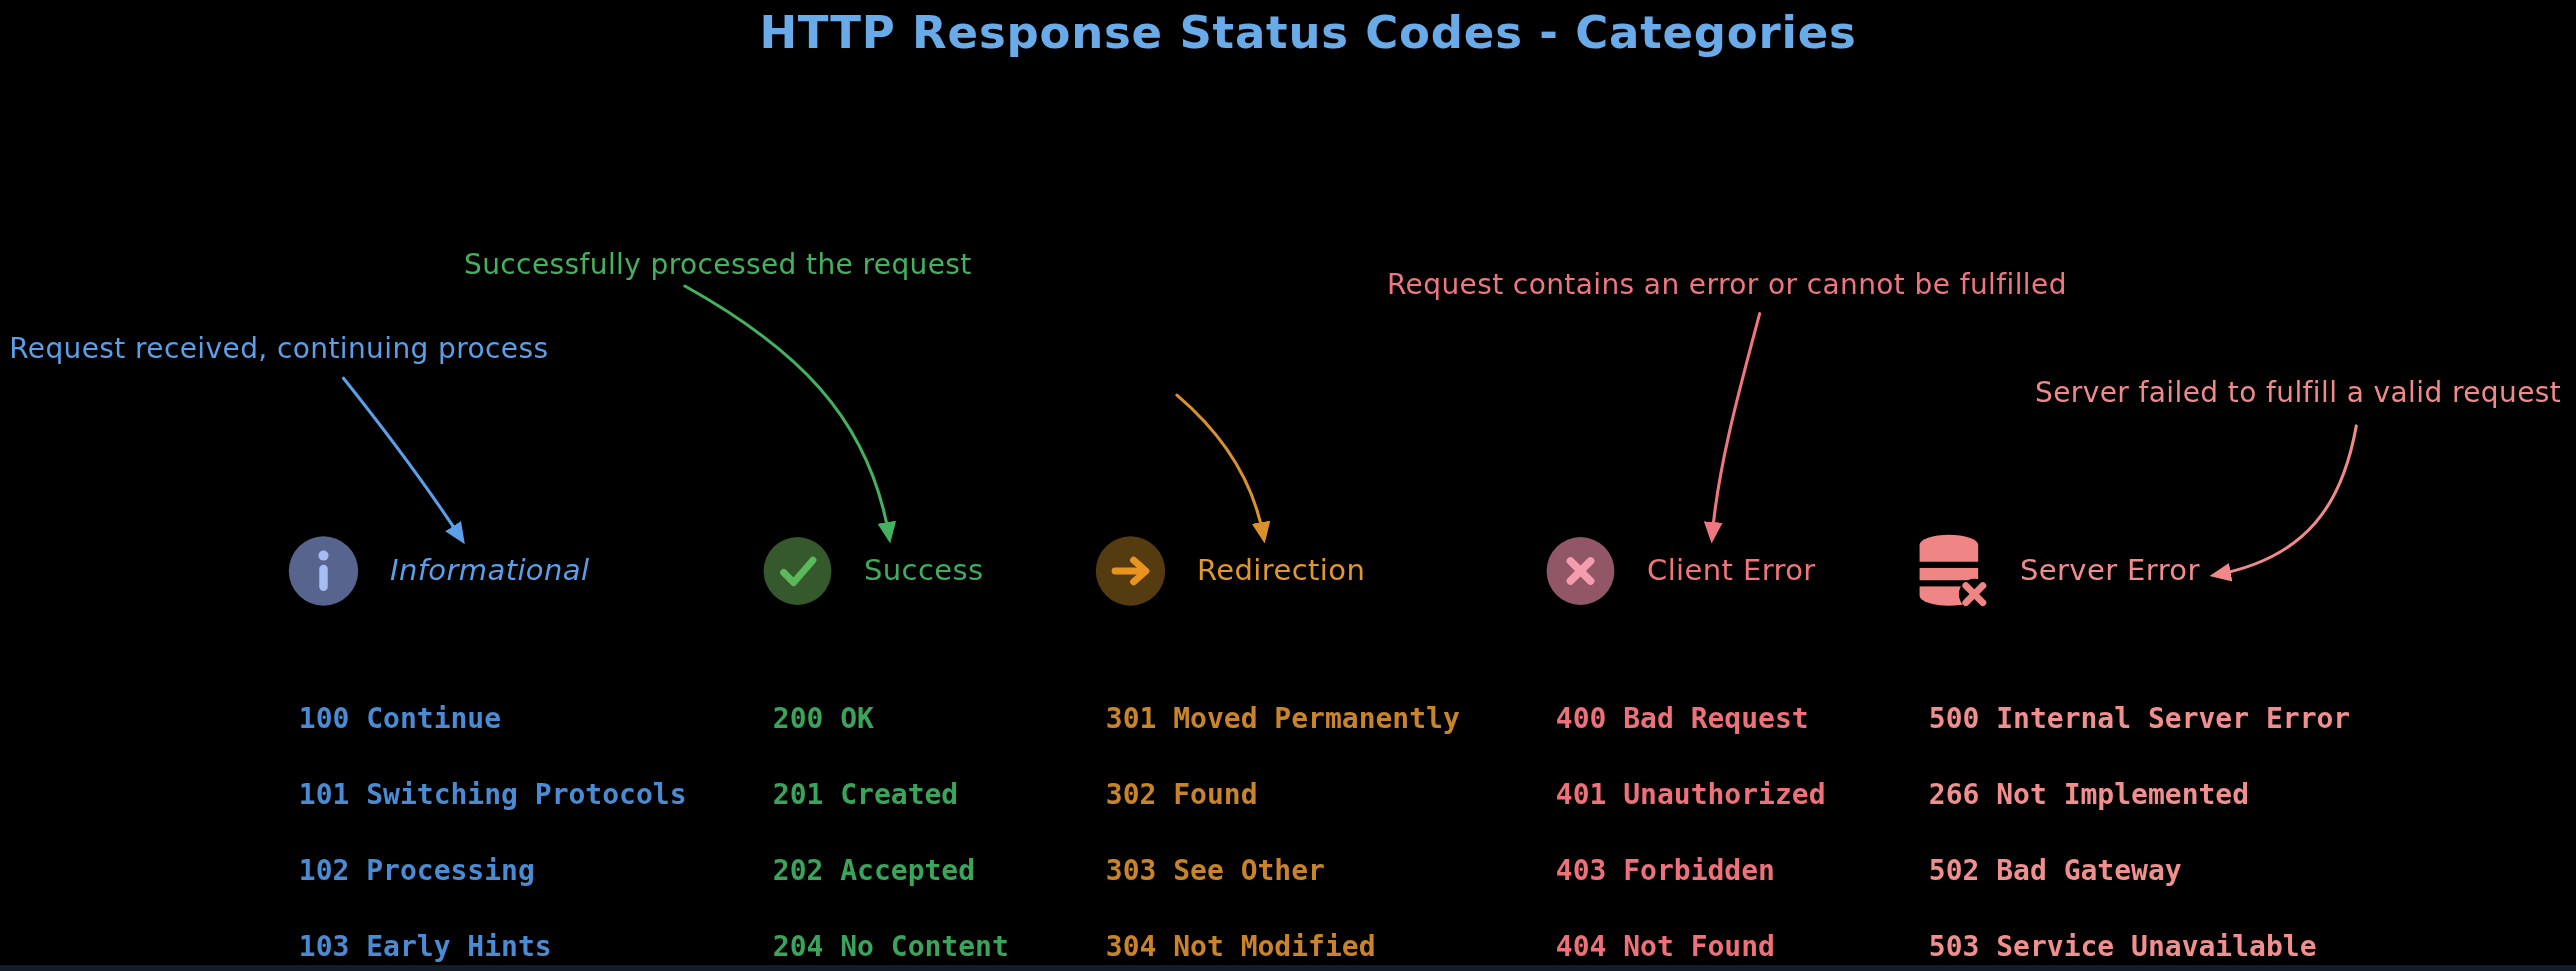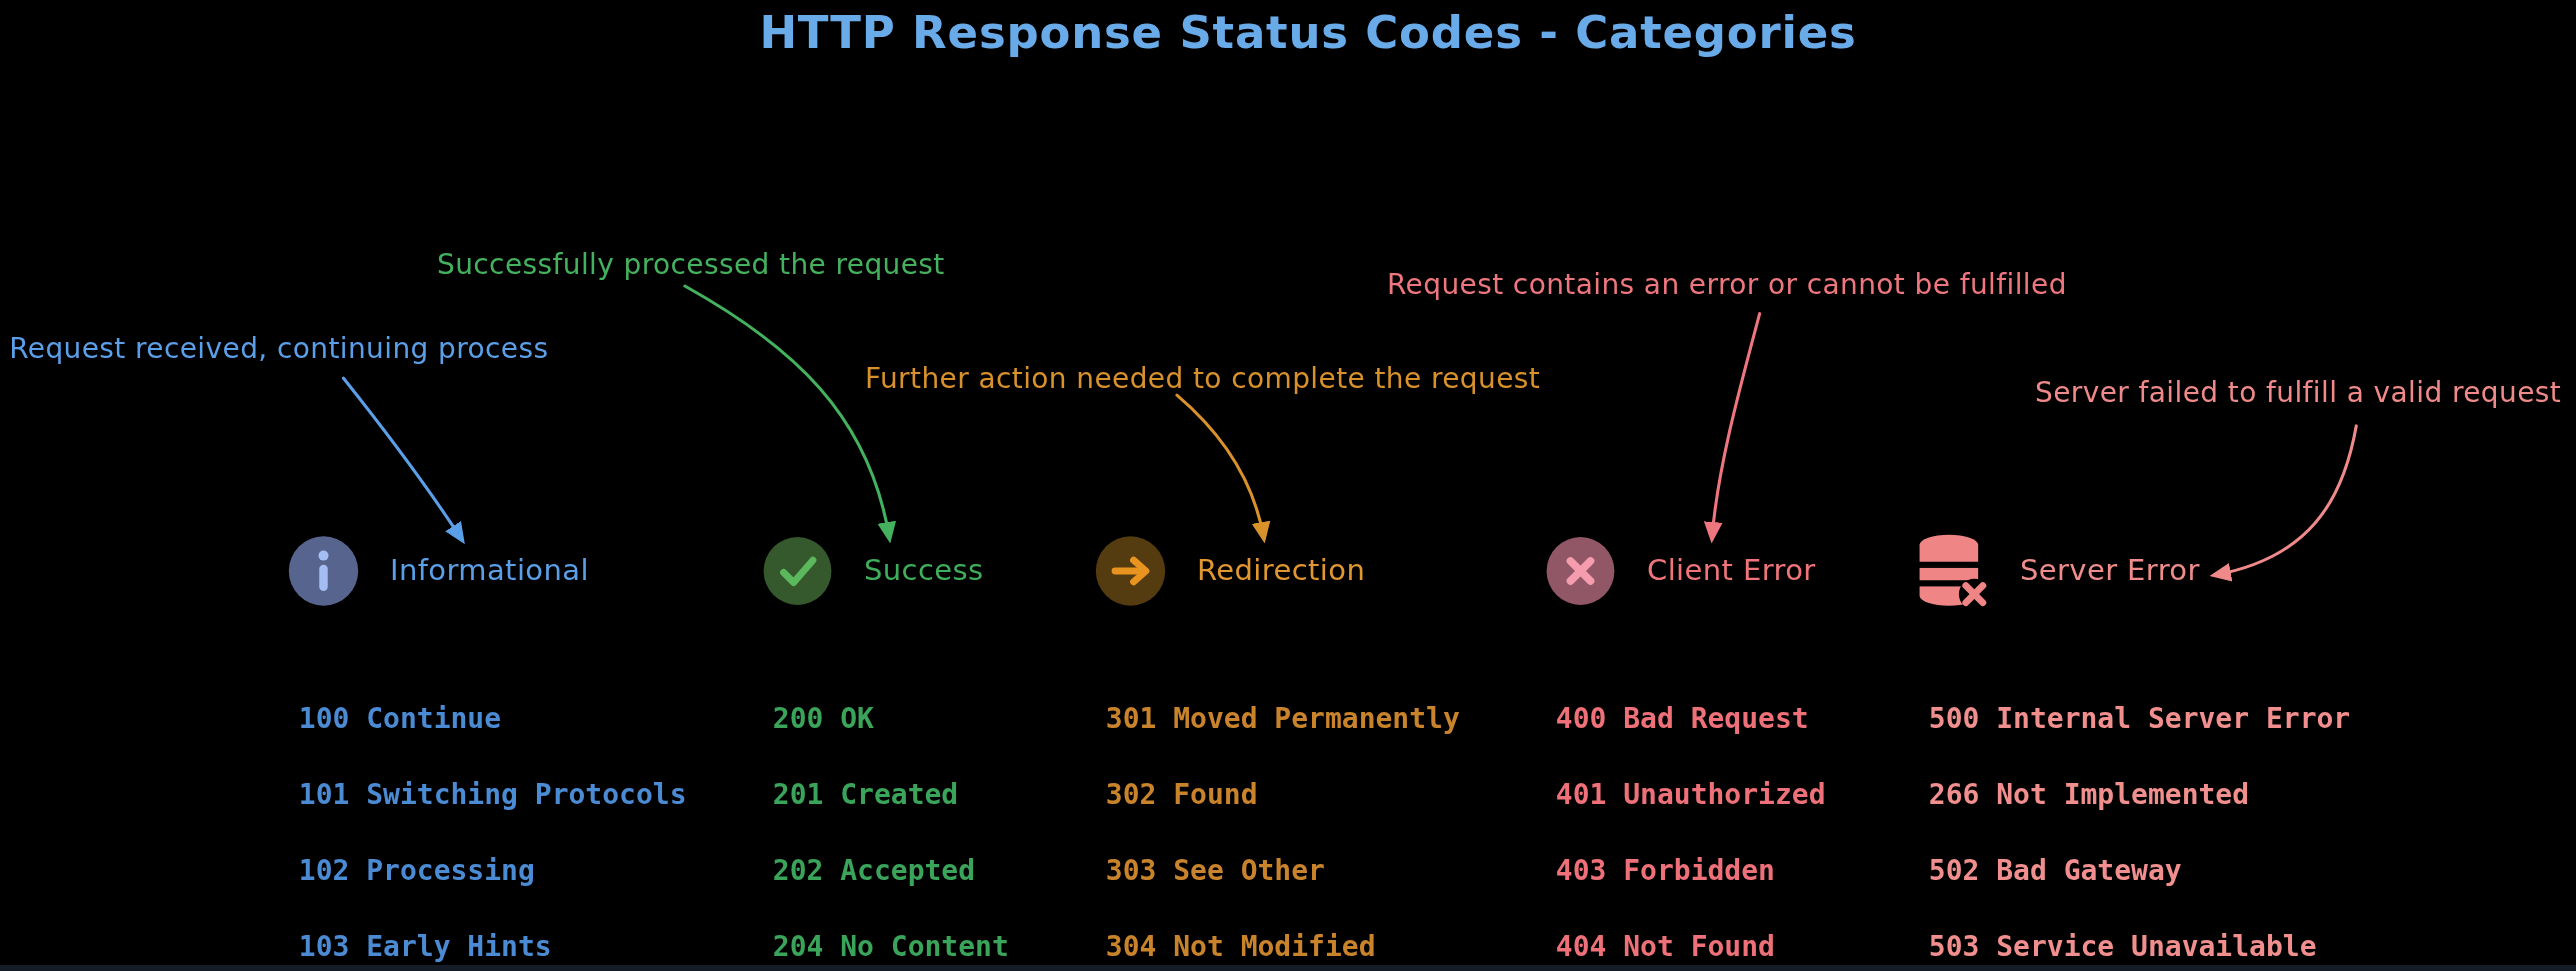--- a/index.html
+++ b/index.html
@@ -10,38 +10,38 @@
   .title{
     position:absolute;left:0;top:6.2px;width:100%;margin:0;
     text-align:center;font-size:45px;font-weight:bold;letter-spacing:0.8px;
     color:#69aae9;
   }
   .arrows{position:absolute;left:0;top:0;pointer-events:none;}
   .annotation{
     position:absolute;font-size:28px;white-space:nowrap;letter-spacing:0.4px;
   }
   .anno-1{left:9.2px;top:332px;color:#5b9fe8;}
-  .anno-2{left:437px;top:248px;color:#44b15e;}
+  .anno-2{left:464px;top:248px;color:#44b15e;}
   .anno-3{left:865px;top:362px;color:#d8912b;}
   .anno-4{left:1387px;top:268px;color:#ee767e;}
   .anno-5{left:2035px;top:376px;color:#f08a8a;}
 
   .column{position:absolute;top:0;height:100%;width:585px;}
   .col-1{left:288px;}
   .col-2{left:762px;}
   .col-3{left:1095px;}
   .col-4{left:1545px;}
   .col-5{left:1918px;}
 
   .icon-slot{position:absolute;left:0;top:534px;width:71px;height:74px;}
   .cat-label{
     position:absolute;left:102px;top:534px;height:71px;
     display:flex;align-items:center;font-size:29px;white-space:nowrap;letter-spacing:0.4px;
   }
-  .col-1 .cat-label{color:#5b9fe8;}
+  .col-1 .cat-label{color:#5b9fe8;font-style:italic;}
   .col-2 .cat-label{color:#3fae5c;}
   .col-3 .cat-label{color:#e0972f;text-align:right;}
   .col-4 .cat-label{color:#f0757b;}
   .col-5 .cat-label{color:#ef8c8c;}
 
   .code-item{
     position:absolute;left:10.8px;white-space:nowrap;
     font-family:"DejaVu Sans Mono", monospace;font-size:28px;font-weight:bold;
   }
   .it-0{top:702px;}
@@ -86,21 +86,20 @@
     </defs>
     <path d="M446,492 Q540,610 600,702" fill="none" stroke="#5b9fe8" stroke-width="4" stroke-linecap="round" marker-end="url(#ah-blue)"></path>
     <path d="M890,372 C1030,450 1130,540 1156,700" fill="none" stroke="#44b15e" stroke-width="4" stroke-linecap="round" marker-end="url(#ah-green)"></path>
     <path d="M1530,514 C1590,565 1630,625 1643,700" fill="none" stroke="#d8912b" stroke-width="4" stroke-linecap="round" marker-end="url(#ah-orange)"></path>
     <path d="M2288,408 C2262,505 2233,610 2226,700" fill="none" stroke="#ee767e" stroke-width="4" stroke-linecap="round" marker-end="url(#ah-red)"></path>
     <path d="M3064,554 C3046,655 3000,726 2880,748" fill="none" stroke="#f08a8a" stroke-width="4" stroke-linecap="round" marker-end="url(#ah-salmon)"></path>
   </svg>
 
   <div class="annotation anno-1">Request received, continuing process</div>
   <div class="annotation anno-2">Successfully processed the request</div>
-  <div class="annotation anno-3">Further action needed to complete the request</div>
   <div class="annotation anno-4">Request contains an error or cannot be fulfilled</div>
   <div class="annotation anno-5">Server failed to fulfill a valid request</div>
 
   <div class="column col-1">
     <div class="icon-slot">
       <svg width="71" height="74" viewBox="0 0 92 96">
         <circle cx="46" cy="48" r="45" fill="#57648e"></circle>
         <circle cx="46" cy="28" r="6.5" fill="#a4bdf2"></circle>
         <rect x="40.5" y="40" width="11" height="34" rx="5.5" fill="#a4bdf2"></rect>
       </svg>

